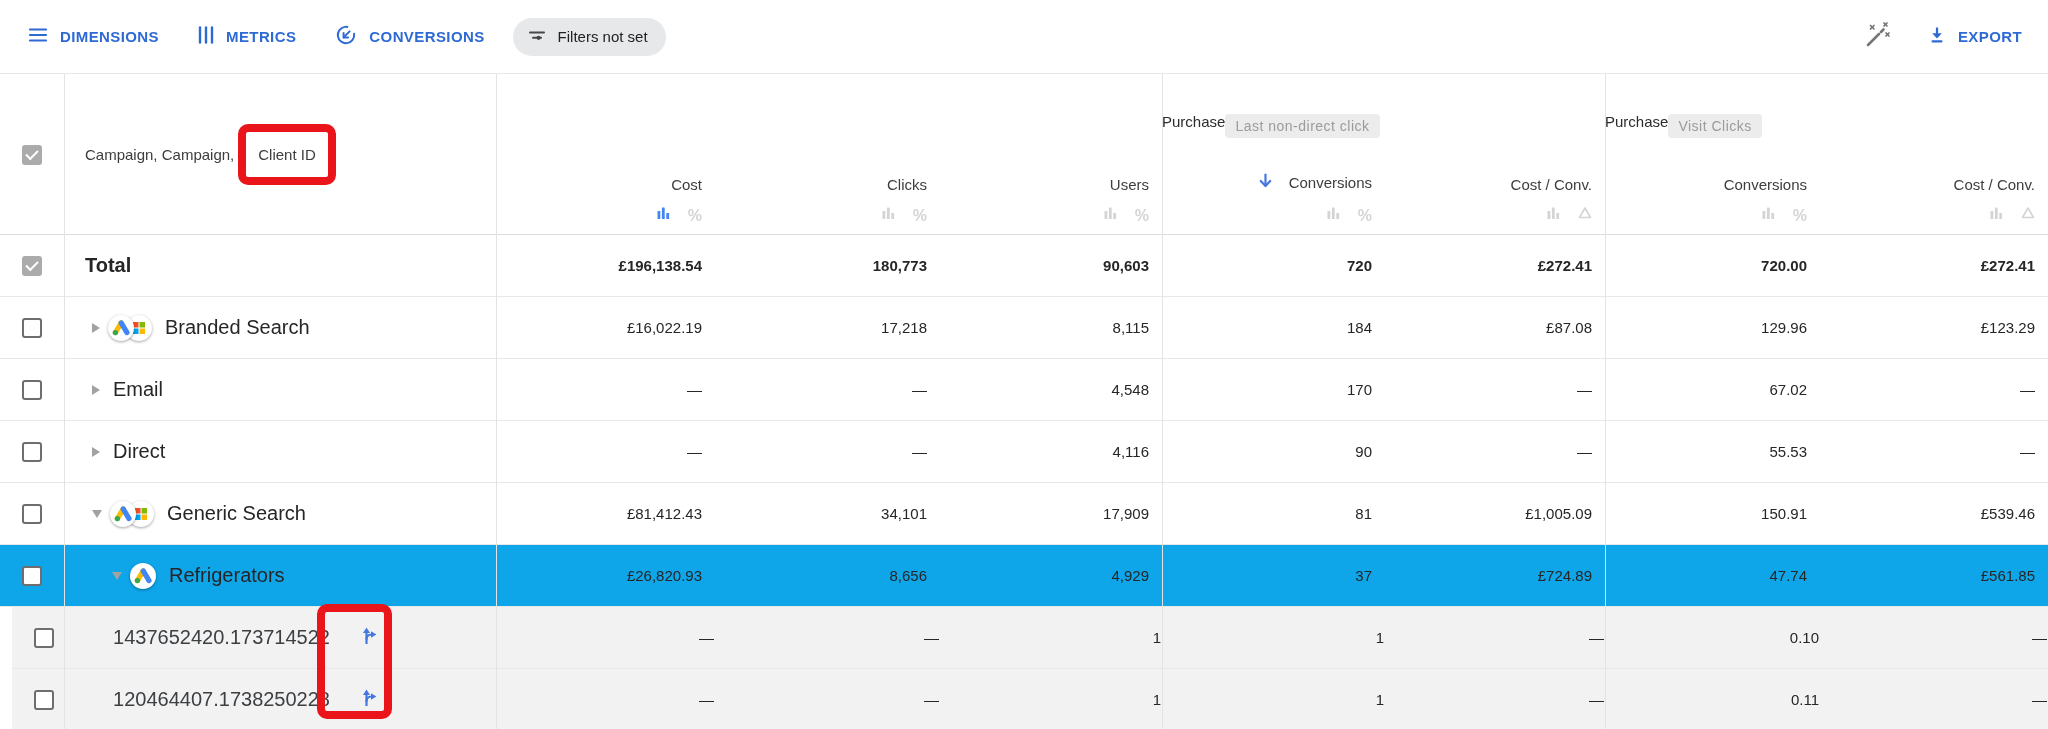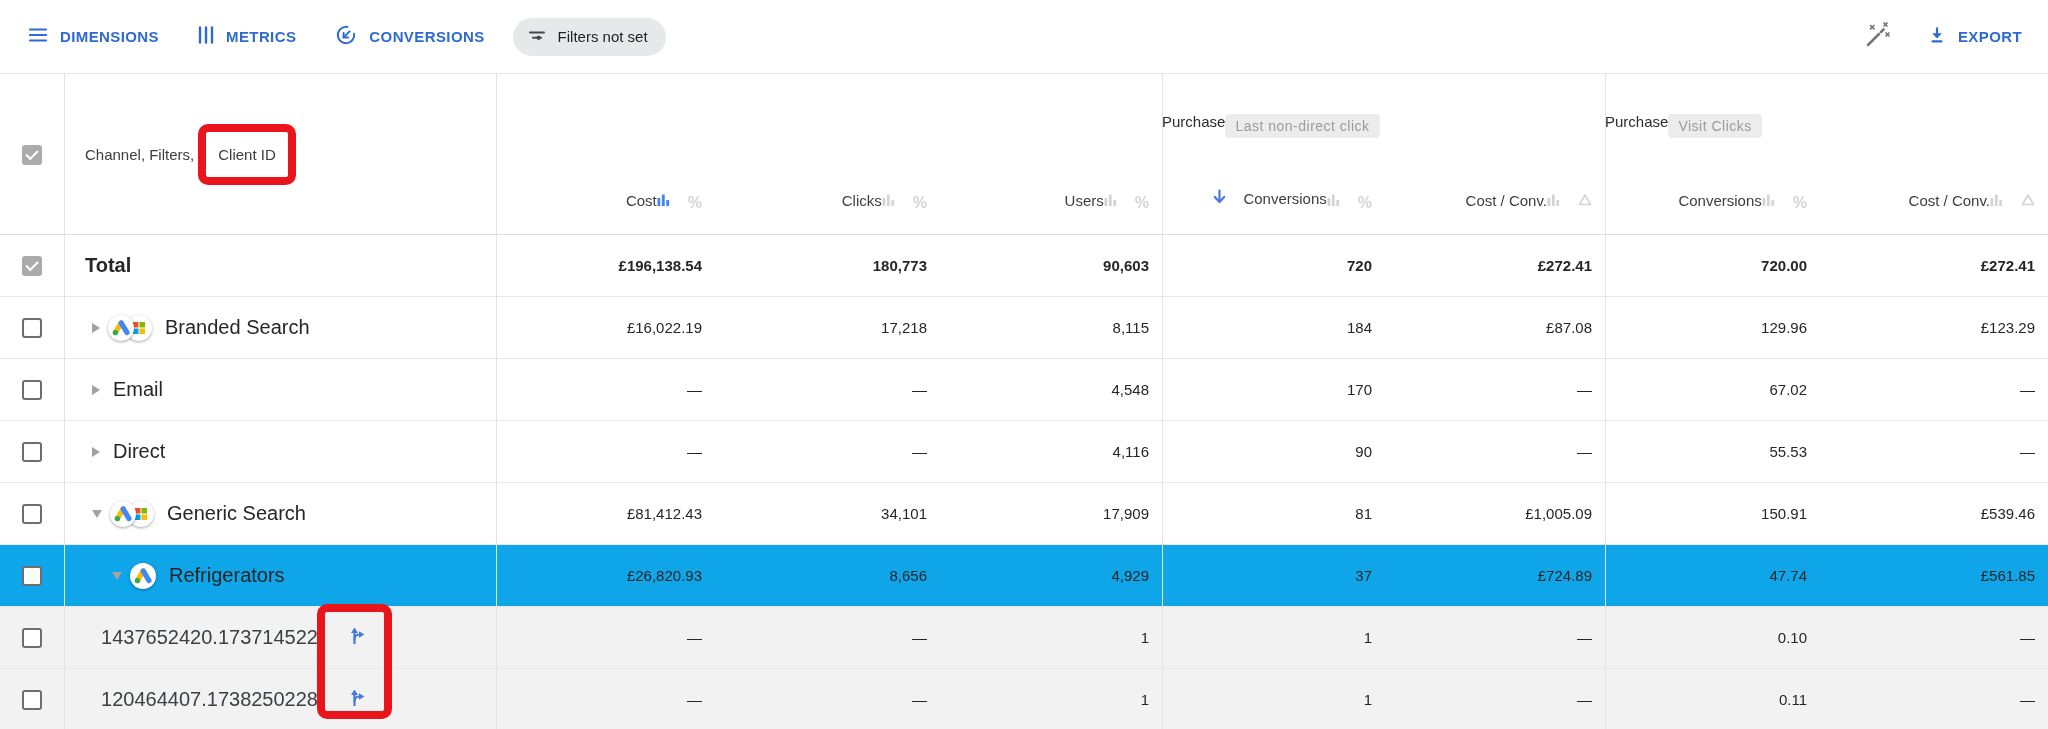--- a/index.html
+++ b/index.html
@@ -42,30 +42,30 @@
   }
   .h-group { grid-row:1; display:flex; flex-direction:row; align-items:center; padding-top:16px; }
   .h-group.g1 { grid-column:6/8; }
   .h-group.g2 { grid-column:8/10; }
   .h-group .g-title { font-size:15px; color:#2c2c2c; }
   .pill {
     margin-top:9px; background:#ececec; color:#9b9b9b; font-size:14px;
     border-radius:4px; padding:4px 10px; letter-spacing:.5px;
   }
   .h-col {
-    grid-row:2; display:flex; flex-direction:row; align-items:flex-end;
-    justify-content:flex-end; padding:0 13px 26px 0; font-size:15px; color:#3d3d3d;
+    grid-row:2; display:flex; flex-direction:column; align-items:flex-end;
+    justify-content:flex-end; padding:0 13px 13px 0; font-size:15px; color:#3d3d3d;
   }
   .h-col .lbl-row { display:flex; align-items:center; gap:14px; }
   .h-col .mini-icons { display:flex; align-items:flex-end; gap:18px; margin-top:13px; height:16px; }
   .pct { font-size:16px; font-weight:bold; color:#d4d4d4; line-height:13px; }
   
   .row { height:62px; border-bottom:1px solid #e8e8e8; background:#fff; }
   .row.bg-light { background:#0ea5e9; }
-  .row.bg-gray  { background:#f2f2f3; }
+  .row.bg-gray  { background:#f2f2f3;margin-left:12px; }
   .cell { display:flex; align-items:center; }
   .check-cell { justify-content:center; }
   .num { justify-content:flex-end; padding-right:13px; font-size:15px; color:#262626; }
   .row.total .num, .row.total .name-txt { font-weight:bold; }
   .name-cell { font-size:20px; color:#262626; }
   .nc-total { padding-left:21px; }
   .lvl1 { padding-left:28px; }
   .lvl2 { padding-left:48px; }
   .client { justify-content:flex-end; padding-right:128px; color:#3c4043; }
   .client .fork { margin-left:28px; }
@@ -176,21 +176,21 @@
       </span>
       <span>EXPORT</span>
     </div>
   </div>
 
   <div class="grid thead">
     <div class="h-check">
       <span class="checkbox checked"></span>
     </div>
     <div class="h-name">
-      <span>Channel, Filters,</span>
+      <span>Campaign, Campaign,</span>
       <span class="red-inline">
         <span>Client ID</span>
       </span>
     </div>
 
     <div class="h-group g1">
       <span class="g-title">Purchase</span>
       <span class="pill">Last non-direct click</span>
     </div>
     <div class="h-group g2">

